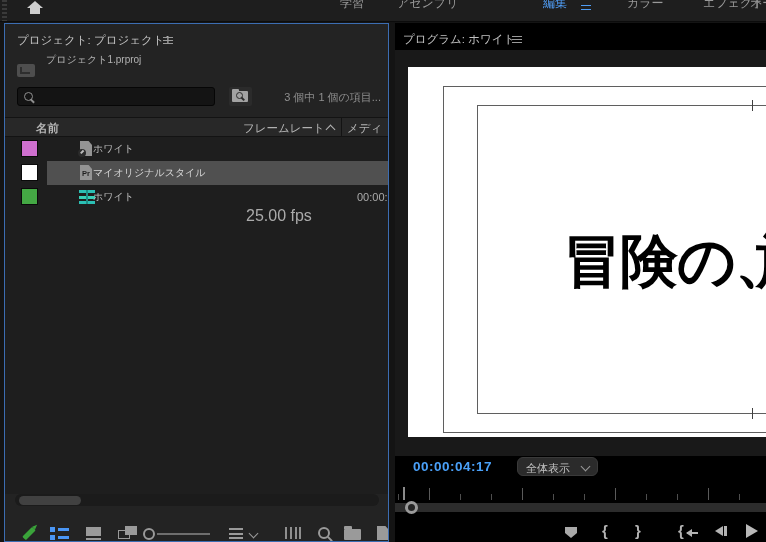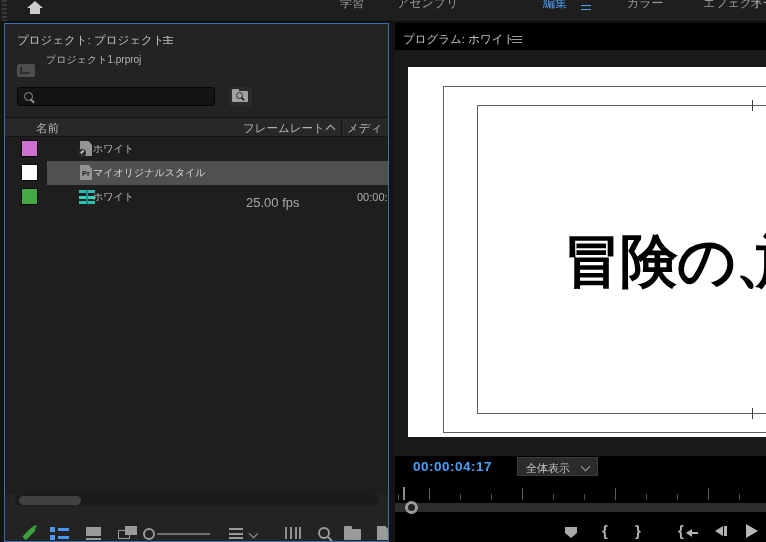--- a/index.html
+++ b/index.html
@@ -43,32 +43,32 @@
               border-radius:1px 1px 0 0;}
   .folder-sm .mag2{position:absolute;left:4px;top:1px;width:5px;height:5px;border:1.5px solid #2c2c2c;
               border-radius:50%;}
   .folder-sm .mag2::after{content:"";position:absolute;width:4px;height:1.5px;background:#2c2c2c;
               left:3.5px;top:5px;transform:rotate(45deg);}
   .result-summary{position:absolute;left:260px;top:66px;width:116px;text-align:right;font-size:11px;
                   color:#8f8f8f;white-space:nowrap;overflow:hidden;}
   .list-bg{position:absolute;left:0;top:93px;width:383px;height:377px;background:#1e1e1e;}
   .list-header{position:absolute;left:0;top:93px;width:383px;height:20px;background:#282828;
                border-top:1px solid #131313;border-bottom:1px solid #131313;box-sizing:border-box;}
-  .col-name{position:absolute;left:31px;top:3px;font-size:11.5px;color:#b5b5b5;}
+  .col-name{position:absolute;left:31px;top:3px;font-size:11.5px;color:#b5b5b5;font-weight:bold;}
   .col-fps{position:absolute;left:238px;top:3px;font-size:11.5px;color:#b5b5b5;}
   .chev-up{position:absolute;left:322px;top:8px;width:6px;height:6px;border-left:1.5px solid #b5b5b5;
            border-top:1.5px solid #b5b5b5;transform:rotate(45deg);}
   .col-div{position:absolute;left:336px;top:0;width:1px;height:18px;background:#131313;}
   .col-media{position:absolute;left:342px;top:3px;font-size:11.5px;color:#b5b5b5;white-space:nowrap;}
   .prow{position:absolute;left:0;width:383px;height:24px;}
   .prow .hl{position:absolute;left:42px;right:0;top:0;bottom:0;background:#505050;}
   .chip{position:absolute;left:16px;top:3px;width:17px;height:17px;border:1px solid #0a0a0a;box-sizing:border-box;}
   .rowicon{position:absolute;left:66px;top:4px;width:16px;height:16px;margin-left:8px;}
   .rowname{position:absolute;left:88px;top:5px;font-size:10px;color:#bdbdbd;white-space:nowrap;}
-  .rowfps{position:absolute;left:241px;top:10px;font-size:13px;color:#ababab;text-align:right;}
+  .rowfps{position:absolute;left:241px;top:22px;font-size:16px;color:#ababab;text-align:right;}
   .rowmedia{position:absolute;left:352px;top:6px;font-size:11px;color:#ababab;white-space:nowrap;}
   .page-ic{position:absolute;left:1px;top:0;width:12px;height:15px;background:#949494;
            clip-path:polygon(0 0,72% 0,100% 26%,100% 100%,0 100%);}
   .title-badge{position:absolute;left:-1px;top:8px;width:8px;height:8px;background:#2b2b2b;border-radius:50%;}
   .title-badge::after{content:"";position:absolute;left:2px;top:2px;width:4px;height:1.5px;background:#bdbdbd;
            transform:rotate(-45deg);}
   .pr-label{position:absolute;left:1px;top:4px;width:12px;text-align:center;font-size:7.5px;font-weight:bold;
             color:#1f1f1f;}
   .seq-ic{position:absolute;left:0;top:1px;width:16px;height:14px;
      background:
@@ -122,21 +122,21 @@
   .canvas{position:absolute;left:13px;top:44px;width:358px;height:370px;background:#ffffff;overflow:hidden;}
   .safe-outer{position:absolute;left:35px;top:19px;width:520px;height:347px;border:1px solid #5f5f5f;box-sizing:border-box;}
   .safe-inner{position:absolute;left:69px;top:38px;width:520px;height:309px;border:1px solid #5f5f5f;box-sizing:border-box;}
   .tick-v{position:absolute;width:1px;height:11px;background:#3f3f3f;}
   .canvas-title{position:absolute;left:155px;top:156px;font-size:58px;font-weight:800;color:#000;
                 white-space:nowrap;letter-spacing:-1px;font-family:"Liberation Sans","DejaVu Sans",sans-serif;}
   .canvas-title .t2{margin-left:-36px;}
   .timecode{position:absolute;left:18px;top:436px;font-size:13.5px;font-weight:bold;color:#4aa0f8;
             letter-spacing:0.5px;}
   .fit-dd{position:absolute;left:122px;top:434px;width:81px;height:19px;background:#2b2b2b;
-          border:1px solid #3a3a3a;border-radius:0;box-sizing:border-box;}
+          border:1px solid #3a3a3a;border-radius:6px;box-sizing:border-box;}
   .fit-dd .lbl{position:absolute;left:8px;top:3px;font-size:11px;color:#c2c2c2;}
   .ruler{position:absolute;left:0;top:463px;width:371px;height:15px;}
   .ruler .minor{position:absolute;left:3px;right:0;bottom:1px;height:6px;
      background:repeating-linear-gradient(to right,#4e4e4e 0 1px,transparent 1px 31px);}
   .ruler .major{position:absolute;left:34px;right:0;bottom:1px;height:12px;
      background:repeating-linear-gradient(to right,#5a5a5a 0 1px,transparent 1px 93px);}
   .playhead{position:absolute;left:8px;bottom:1px;width:2px;height:13px;background:#8a8a8a;}
   .pm-scroll{position:absolute;left:0;top:480px;width:371px;height:9px;background:#2c2c2c;}
   .pm-knob{position:absolute;left:10px;top:478px;width:13px;height:13px;border:3px solid #9a9a9a;
            background:#242424;border-radius:50%;box-sizing:border-box;}
@@ -179,20 +179,21 @@
   <span class="prproj-label">プロジェクト1.prproj</span>
 
   <div class="search-box">
     <div class="mag" style="left:6px;top:4px"></div>
   </div>
   <div class="search-btn">
     <div class="folder-sm">
         <div class="mag2"></div>
       </div>
   </div>
+  <span class="result-summary">3 個中 1 個の項目...</span>
 
   <div class="list-bg"></div>
   <div class="list-header">
     <span class="col-name">名前</span>
     <span class="col-fps">フレームレート</span>
     <div class="chev-up"></div>
     <div class="col-div"></div>
     <span class="col-media">メディ</span>
   </div>
 

